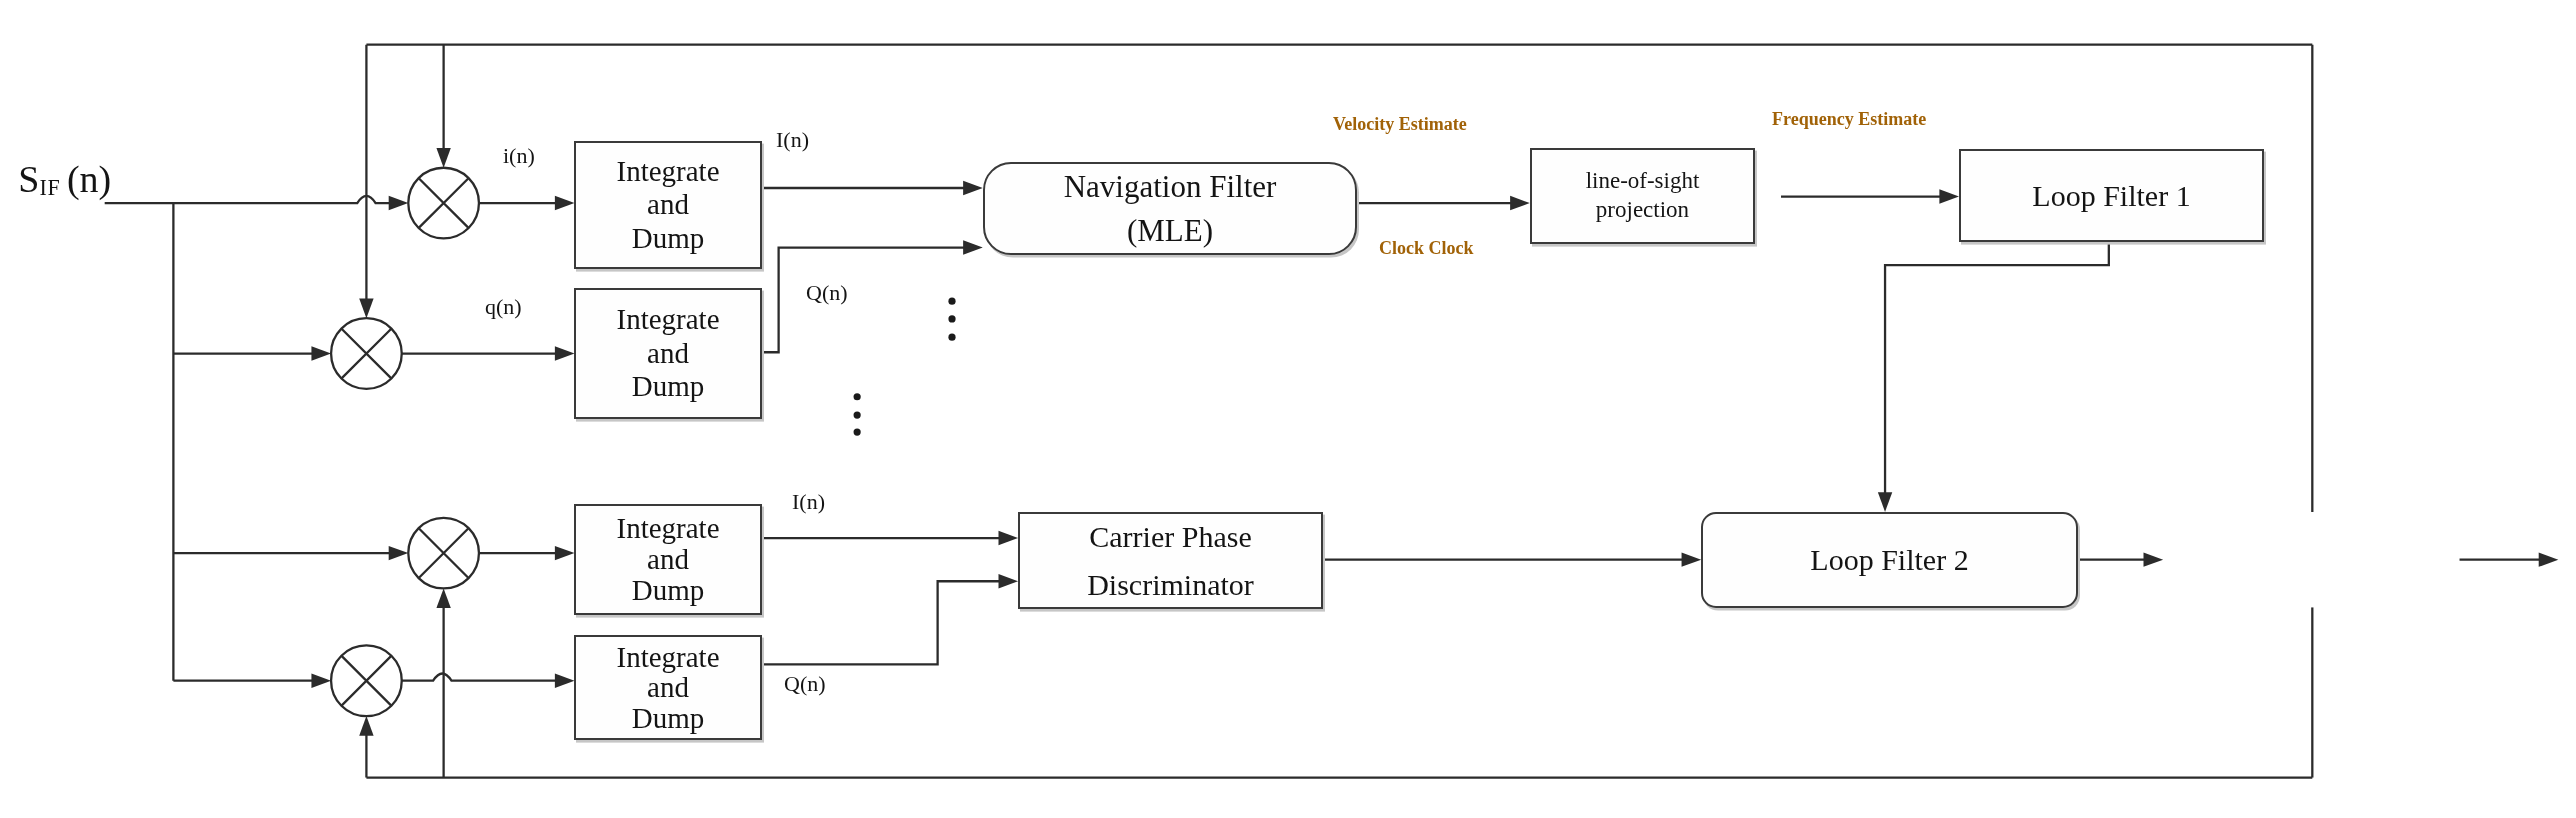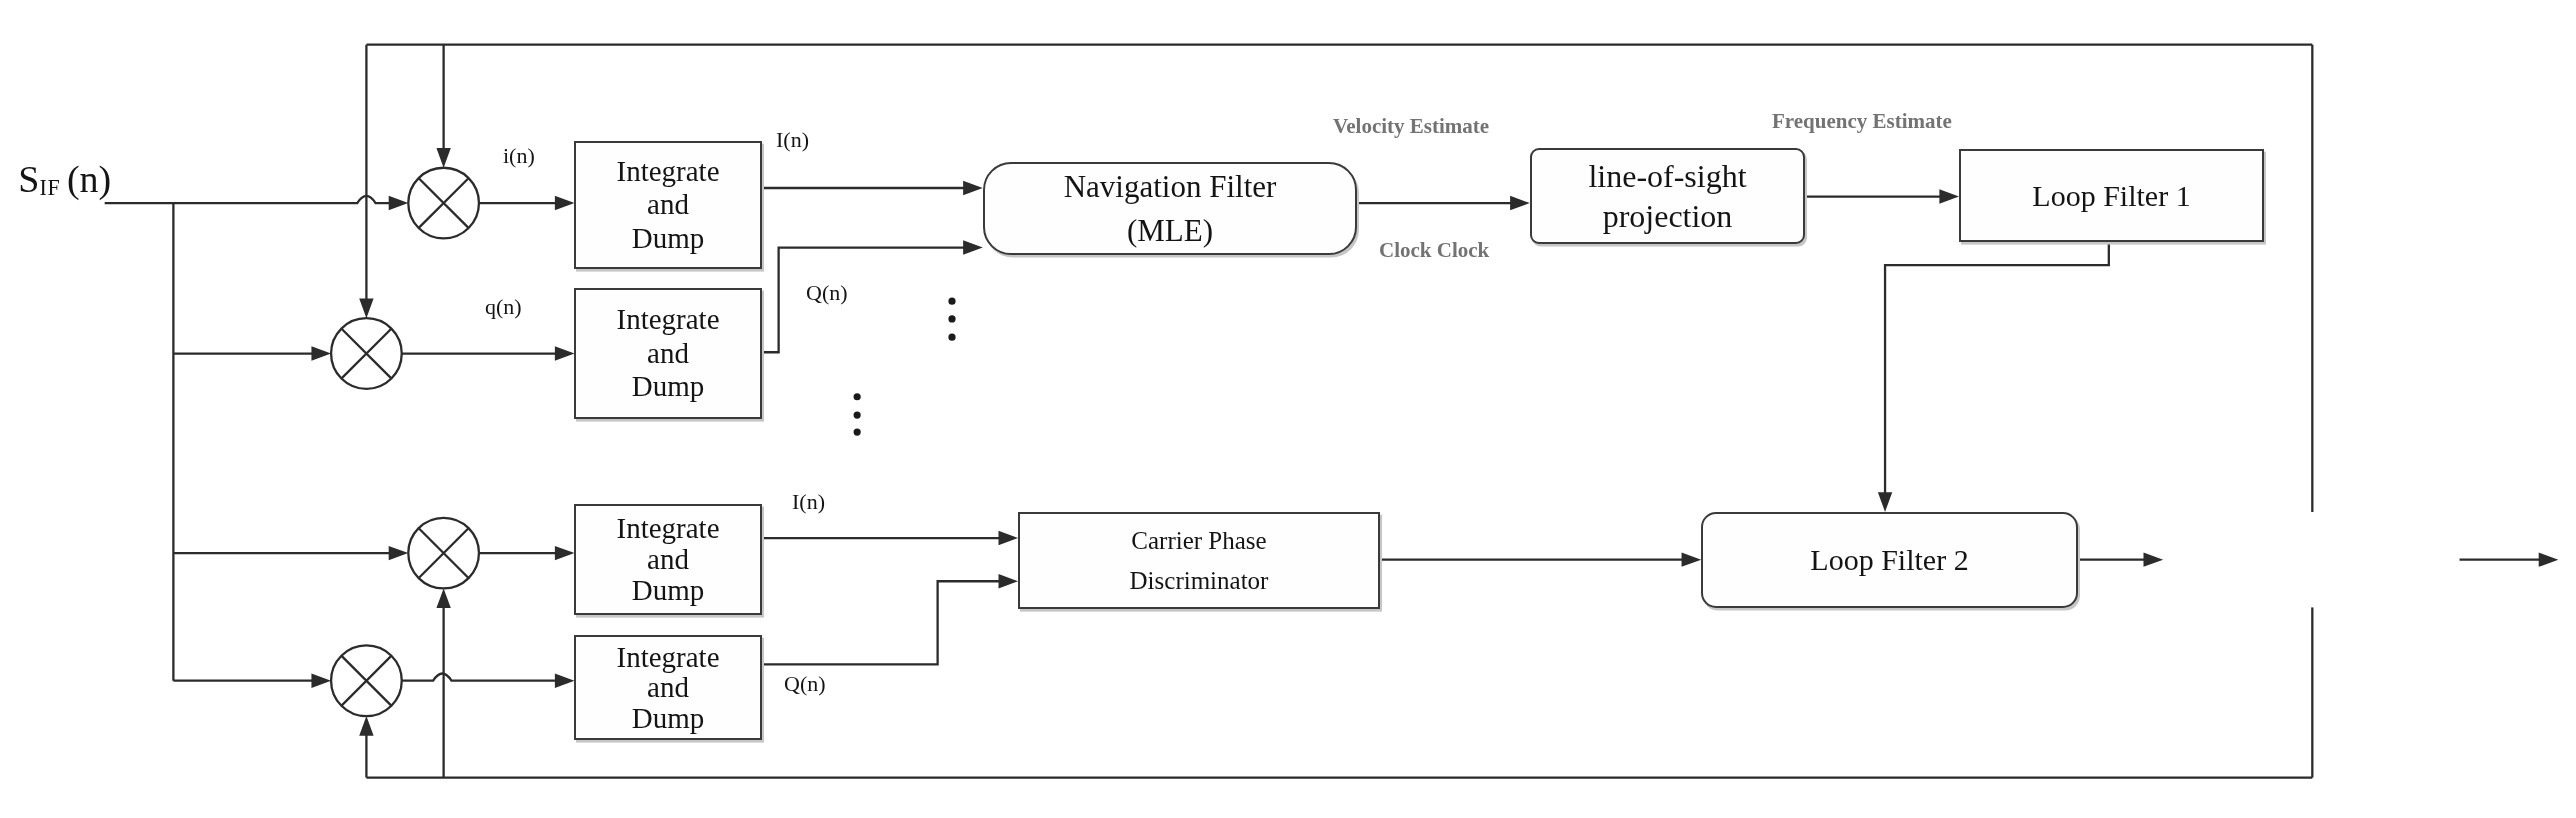--- a/index.html
+++ b/index.html
@@ -25,37 +25,37 @@
     white-space: pre-line;
     box-shadow: 2px 2.6px 0 #c6c6c6;
     font-family: "Liberation Serif", serif;
   }
   .idump   { left: 574px;  width: 188px; font-size: 29px; line-height: 1.15; }
   .b-id1   { top: 141px; height: 128px; }
   .b-id2   { top: 288px; height: 131px; }
   .b-id3   { top: 504px; height: 111px; line-height: 1.08; }
   .b-id4   { top: 635px; height: 105px; line-height: 1.05; }
   .b-nav   { left: 983px; top: 162px; width: 374px; height: 93px; font-size: 31px; line-height: 1.4; border-radius: 28px; }
-  .b-cpd   { left: 1018px; top: 512px; width: 362px; height: 97px; font-size: 25px; line-height: 1.6; }
-  .b-los   { left: 1530px; top: 148px; width: 275px; height: 96px; font-size: 32px; line-height: 1.25; border-radius: 9px; }
+  .b-cpd   { left: 1018px; top: 512px; width: 305px; height: 97px; font-size: 30px; line-height: 1.6; }
+  .b-los   { left: 1530px; top: 148px; width: 225px; height: 96px; font-size: 23px; line-height: 1.25; }
   .b-lf1   { left: 1959px; top: 149px; width: 305px; height: 93px; font-size: 30px; }
   .b-lf2   { left: 1701px; top: 512px; width: 377px; height: 96px; font-size: 30px; border-radius: 15px; }
   .b-nco   { left: 2163px; top: 512px; width: 296px; height: 96px; font-size: 30px; }
   .sig {
     position: absolute;
     font-size: 22px;
     color: #141414;
     font-family: "Liberation Serif", serif;
     white-space: nowrap;
   }
   .ann {
     position: absolute;
-    font-size: 21px;
+    font-size: 18px;
     font-weight: 600;
-    color: #737373;
+    color: #a16207;
     font-family: "Liberation Serif", serif;
     white-space: nowrap;
   }
   .sif { left: 18.3px; top: 157px; font-size: 38px; }
   .sif .sub { font-size: 0.58em; vertical-align: -0.12em; letter-spacing: 0.7px; }
   .sif .arg { margin-left: 6.5px; }
   .l-i  { left: 503px;  top: 143px; }
   .l-q  { left: 485px;  top: 294px; }
   .l-I1 { left: 776px; top: 127px; }
   .l-Q1 { left: 806px; top: 280px; }

